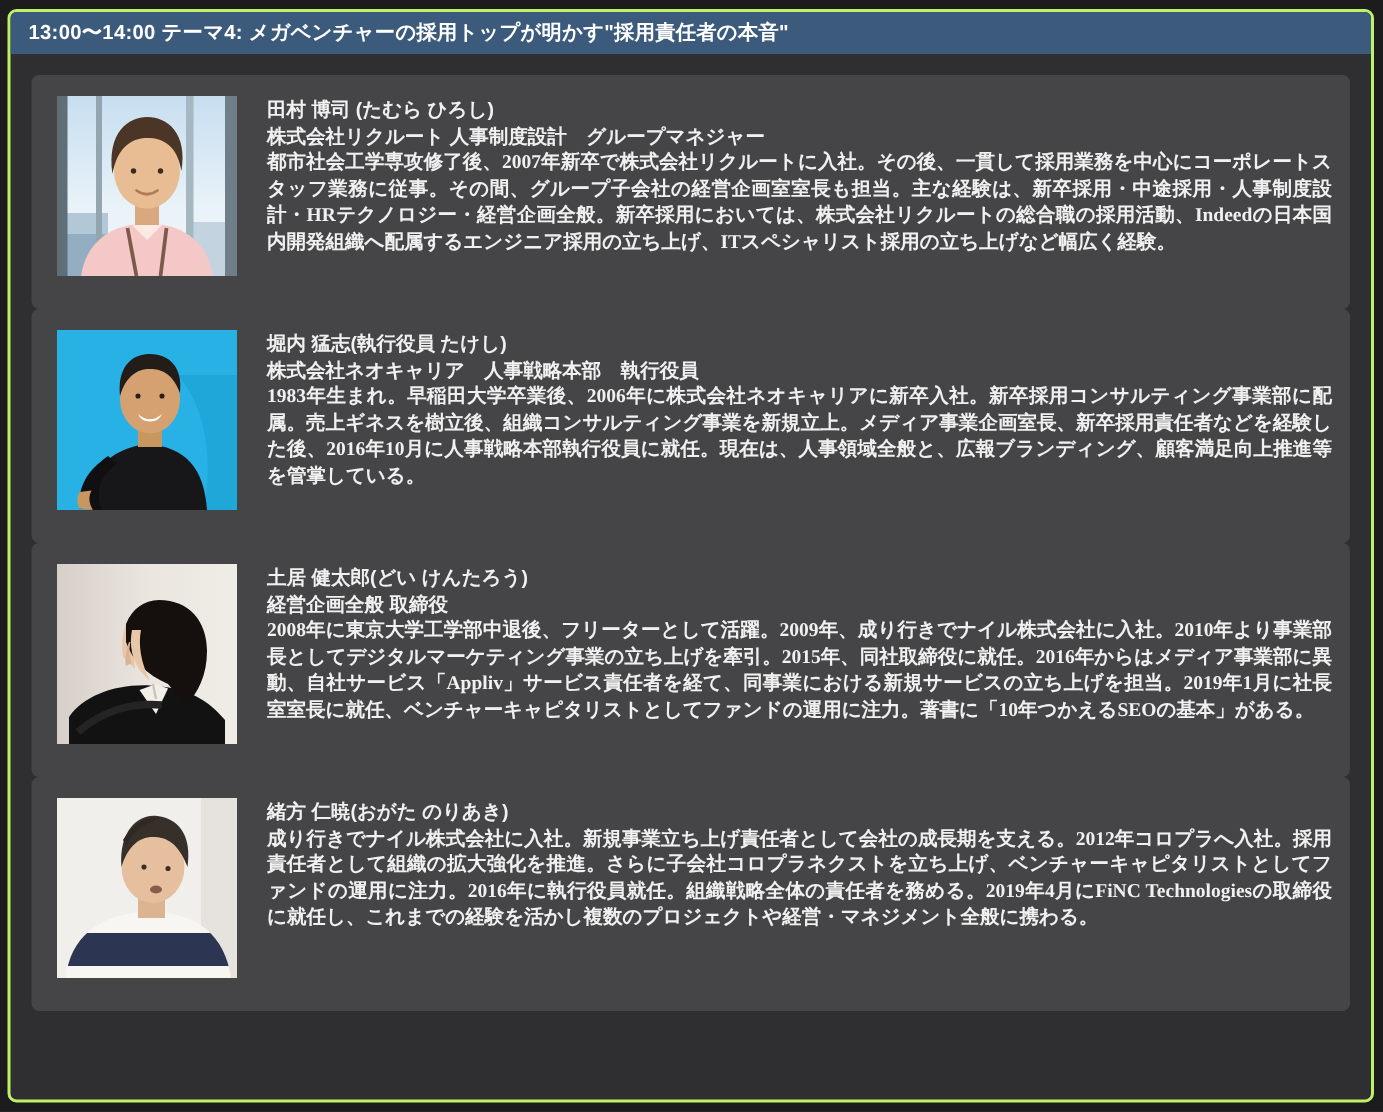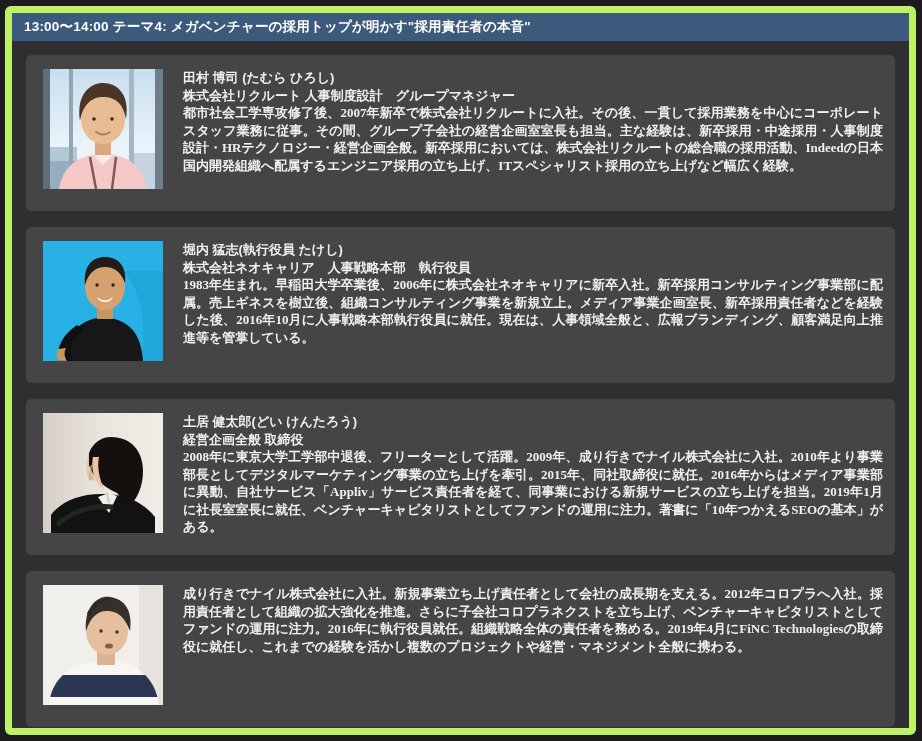--- a/index.html
+++ b/index.html
@@ -4,37 +4,36 @@
 <style>
   html,body{margin:0;padding:0;}
   body{
     width:922px;height:741px;overflow:hidden;position:relative;
     background:#1c1c1e;
     font-family:"Liberation Sans","DejaVu Sans",sans-serif;
   }
   .panel{
     position:absolute;left:5px;top:6px;width:911px;height:729px;
     box-sizing:border-box;
-    border:7px solid #bef264;border-radius:6px;
+    border:2px solid #bef264;border-radius:6px;
     background:#2f2f31;overflow:hidden;
   }
   .panel-header{
     height:28px;background:#3b5a7c;
     display:flex;align-items:center;
     padding:0 12px;
     color:#ffffff;font-weight:bold;font-size:13.5px;
     letter-spacing:.2px;
     cursor:pointer;
   }
   .panel-body{padding:14px;}
   .card{
     display:flex;gap:20px;
     background:#454547;border-radius:5px;
     padding:14px 12px 12px 17px;
-    margin-bottom:16px;
     min-height:156px;box-sizing:border-box;
   }
   .card:last-child{margin-bottom:0;}
   .photo{
     width:120px;height:120px;flex:none;overflow:hidden;
     background:#888;
   }
   .photo svg{display:block;width:120px;height:120px;}
   .info{
     flex:1;min-width:0;
@@ -159,18 +158,19 @@
           <rect x="54" y="64" width="18" height="16" fill="#dcb492"></rect>
           <ellipse cx="64" cy="46" rx="21" ry="24" fill="#e5bf9e"></ellipse>
           <path d="M43,46 C41,20 56,10 67,12 C82,14 90,26 87,46 C81,30 73,26 64,26 C54,26 47,33 43,46 Z" fill="#37302a"></path>
           <path d="M44,28 C50,18 60,12 70,13 C60,16 50,22 46,32 Z" fill="#2e2822"></path>
           <circle cx="58" cy="46" r="1.7" fill="#3c2e22"></circle>
           <circle cx="74" cy="47" r="1.7" fill="#3c2e22"></circle>
           <ellipse cx="66" cy="61" rx="4" ry="2.6" fill="#8a5d49"></ellipse>
         </svg>
       </div>
       <div class="info">
+        <div class="speaker-name">緒方 仁暁(おがた のりあき)</div>
         <p class="bio">成り行きでナイル株式会社に入社。新規事業立ち上げ責任者として会社の成長期を支える。2012年コロプラへ入社。採用責任者として組織の拡大強化を推進。さらに子会社コロプラネクストを立ち上げ、ベンチャーキャピタリストとしてファンドの運用に注力。2016年に執行役員就任。組織戦略全体の責任者を務める。2019年4月にFiNC Technologiesの取締役に就任し、これまでの経験を活かし複数のプロジェクトや経営・マネジメント全般に携わる。</p>
       </div>
     </div>
 
   </div>
 </div>
 
 </body></html>

